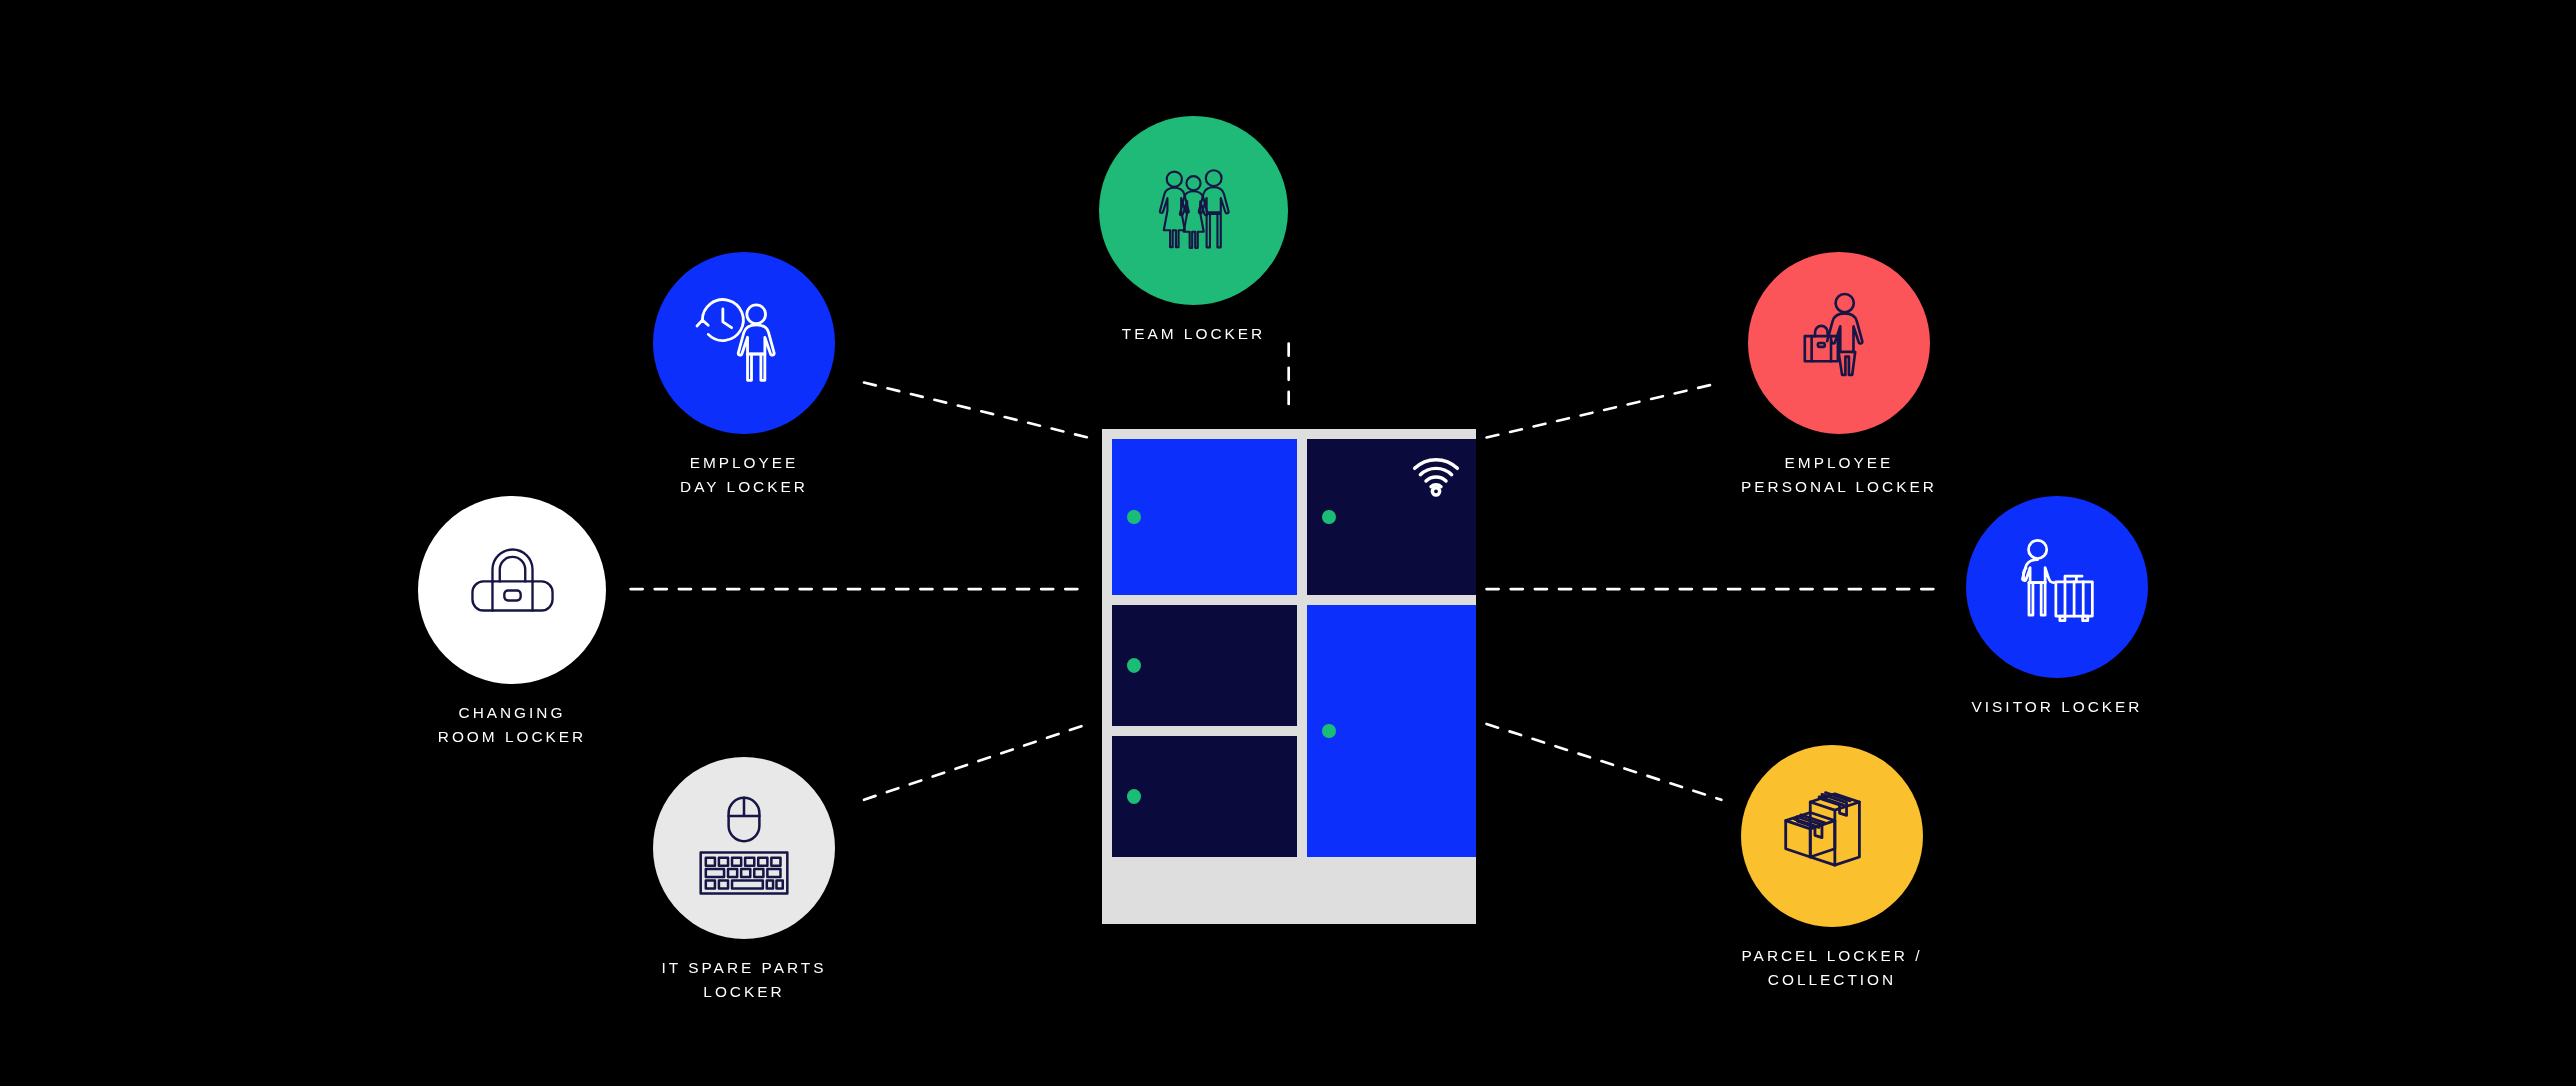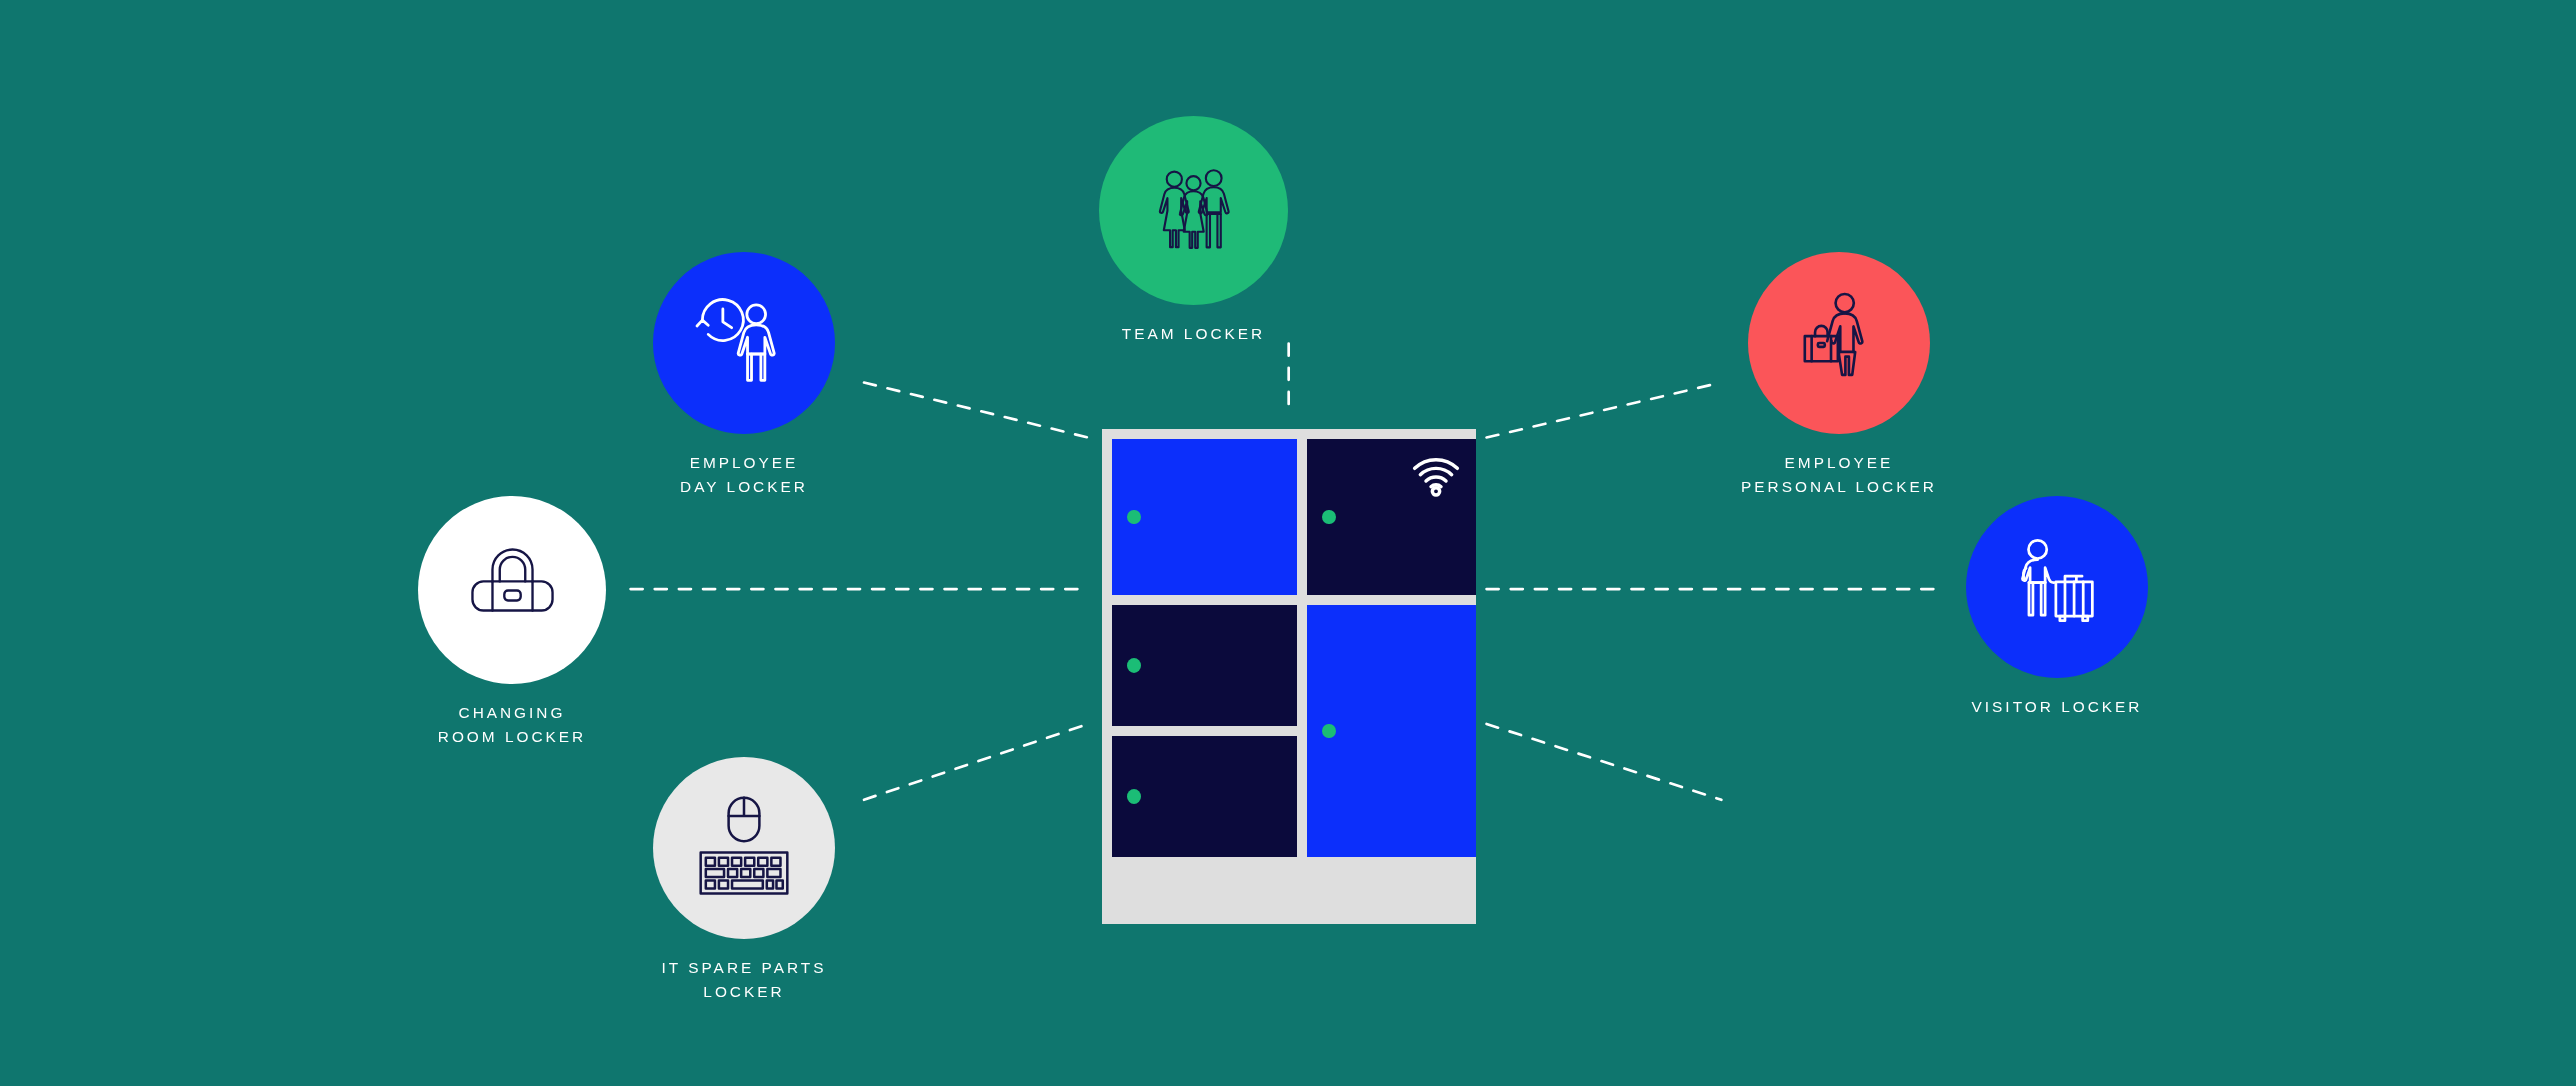--- a/index.html
+++ b/index.html
@@ -4,21 +4,21 @@
 <style>
   html, body {
     margin: 0;
     padding: 0;
     background: #0b0a3c;
   }
   #stage {
     position: relative;
     width: 2576px;
     height: 1087px;
-    background: #0f766e;
+    background: #000000;
     overflow: hidden;
     font-family: "Liberation Sans", sans-serif;
   }
 
   
   #connectors {
     position: absolute;
     left: 0; top: 0;
     width: 2576px;
     height: 1087px;
@@ -234,20 +234,40 @@
           <path d="M57 45.5v30M65 45.5v30M73 45.5v30"></path>
           <path d="M57 45.5v-5h10v5M62 40.5h10"></path>
           <rect x="52.5" y="75.5" width="4.5" height="4"></rect>
           <rect x="72.5" y="75.5" width="4.5" height="4"></rect>
         </svg>
       </span>
     </div>
     <div class="caption">VISITOR LOCKER</div>
   </div>
 
+  <div class="node" style="left:1741px; top:745px;">
+    <div class="circle" style="width:182px;height:182px;background:#fbc02e;">
+      <span>
+        <svg width="117" height="117" viewBox="0 0 100 100" fill="none" stroke="#161545" stroke-width="2.4" stroke-linecap="round" stroke-linejoin="round">
+
+          <path d="M53 17.5l21-7 21 7v47l-21 7-21-7z" transform="translate(-22,3)"></path>
+          <path d="M31 20.5l21 7v47M52 27.5l21-7"></path>
+          <path d="M41 14l21 7v11l-6-2v-7l-15-5z"></path>
+          <path d="M38.5 16.2l21 7M44 12.5l21 7"></path>
+
+          <path d="M10 36.5l21-7 21 7v24l-21 7-21-7z"></path>
+          <path d="M10 36.5l21 7v24M31 43.5l21-7"></path>
+          <path d="M20 33l21 7v11l-6-2v-7l-15-5z"></path>
+          <path d="M17.5 35.2l21 7M23 31.5l21 7"></path>
+        </svg>
+      </span>
+    </div>
+    <div class="caption">PARCEL LOCKER /
+COLLECTION</div>
+  </div>
 
   <div id="locker">
 
     <div class="door blue cell-a">
       <span class="dot"></span>
     </div>
 
     <div class="door cell-b">
       <span class="dot"></span>
       <span class="wifi">

